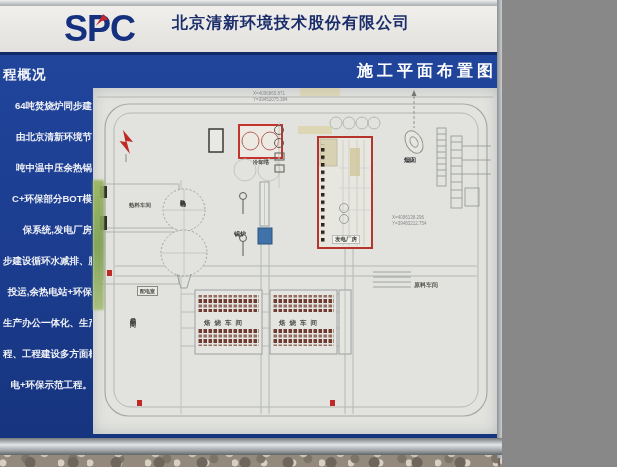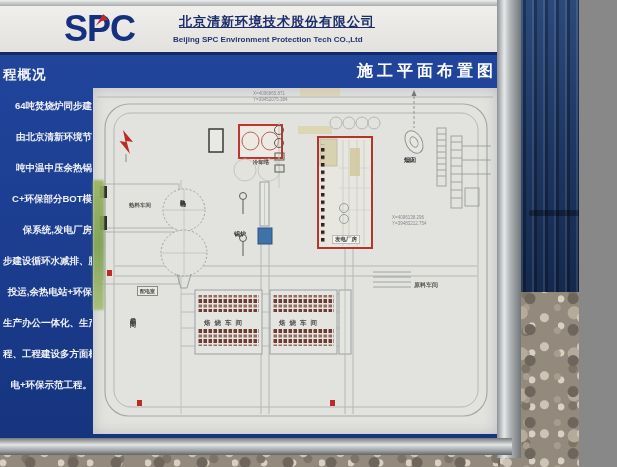--- a/index.html
+++ b/index.html
@@ -1,17 +1,17 @@
 <!DOCTYPE html>
 <html><head>
 <meta charset="utf-8">
 <style>
   html,body{margin:0;padding:0;background:#888;}
   .photo{
-    position:relative; width:579px; height:467px; overflow:hidden;
+    position:relative; width:502px; height:467px; overflow:hidden;
     background:#c2c4c3;
     font-family:"Liberation Sans","DejaVu Sans",sans-serif;
   }
   
   .gravel{
     position:absolute; z-index:1;
     background-color:#93897c;
     background-image:
       radial-gradient(circle at 20% 30%, #cdc4b6 0 4px, rgba(0,0,0,0) 5px),
       radial-gradient(circle at 70% 60%, #6e665c 0 5px, rgba(0,0,0,0) 6px),
@@ -38,21 +38,21 @@
     background:linear-gradient(90deg,#8f9294,#e5e7e8 30%,#b0b4b6 55%,#71767a);}
   .frame-hbar{position:absolute;z-index:4;left:0;top:438px;width:512px;height:17px;
     background:linear-gradient(180deg,#75797c,#e2e4e5 40%,#9ea2a4 75%,#5f6467);}
   
   .board{position:absolute;z-index:3;left:0;top:6px;width:498px;height:434px;background:linear-gradient(180deg,#21479e,#1c3d90 55%,#16347e);}
   .board-header{position:absolute;left:0;top:0;width:100%;height:46px;background:linear-gradient(180deg,#f0efec,#e2e1dd);border-bottom:3px solid #132a68;}
   .logo{position:absolute;left:64px;top:1px;width:100px;height:44px;}
   .logo-text{font-size:36px;font-weight:800;color:#15307f;letter-spacing:-1px;line-height:44px;}
   .logo-red{position:absolute;left:33px;top:7px;width:11px;height:13px;background:#c1272d;
     clip-path:polygon(0 100%,45% 0,100% 35%,45% 55%);transform:rotate(12deg);}
-  .company-cn{position:absolute;left:179px;top:7px;font-size:13px;font-weight:bold;color:#1b2d6b;letter-spacing:1px;white-space:nowrap;text-decoration:underline;}
+  .company-cn{position:absolute;left:172px;top:7px;font-size:16px;font-weight:bold;color:#1b2d6b;letter-spacing:1px;white-space:nowrap;}
   .company-en{position:absolute;left:173px;top:29px;font-size:8px;font-weight:bold;color:#24356f;white-space:nowrap;}
   
   .lp-title{position:absolute;left:3px;top:52px;font-size:13.5px;font-weight:bold;color:#f2f3f7;letter-spacing:1px;margin-top:8px;}
   .lp-lines{position:absolute;left:3px;top:84px;width:89px;overflow:hidden;text-align:right;}
   .lp-line{font-size:9.5px;font-weight:bold;color:#eef0f6;line-height:31px;white-space:nowrap;}
   
   .d-title{position:absolute;left:93px;top:55px;width:404px;text-align:right;font-size:16px;font-weight:bold;color:#ffffff;letter-spacing:4px;}
   .d-panel{position:absolute;left:93px;top:82px;width:404px;height:346px;background:#e2e3de;box-shadow:inset 0 0 14px rgba(70,80,110,.25);}
   .d-panel svg{position:absolute;left:0;top:0;}
   .greenery{position:absolute;left:0;top:92px;width:11px;height:130px;z-index:5;
@@ -93,21 +93,20 @@
   <div class="frame-hbar"></div>
 
   <div class="board">
 
     <div class="board-header">
       <div class="logo">
         <span class="logo-text">SPC</span>
         <span class="logo-red"></span>
       </div>
       <div class="company-cn">北京清新环境技术股份有限公司</div>
-      <div class="company-en">Beijing SPC Environment Protection Tech CO.,Ltd</div>
     </div>
 
     <div class="lp-title">程概况</div>
     <div class="lp-lines">
         <div class="lp-line">64吨焚烧炉同步建</div>
         <div class="lp-line">由北京清新环境节</div>
         <div class="lp-line">吨中温中压余热锅</div>
         <div class="lp-line">C+环保部分BOT模</div>
         <div class="lp-line">保系统,发电厂房</div>
         <div class="lp-line">步建设循环水减排、脱</div>

